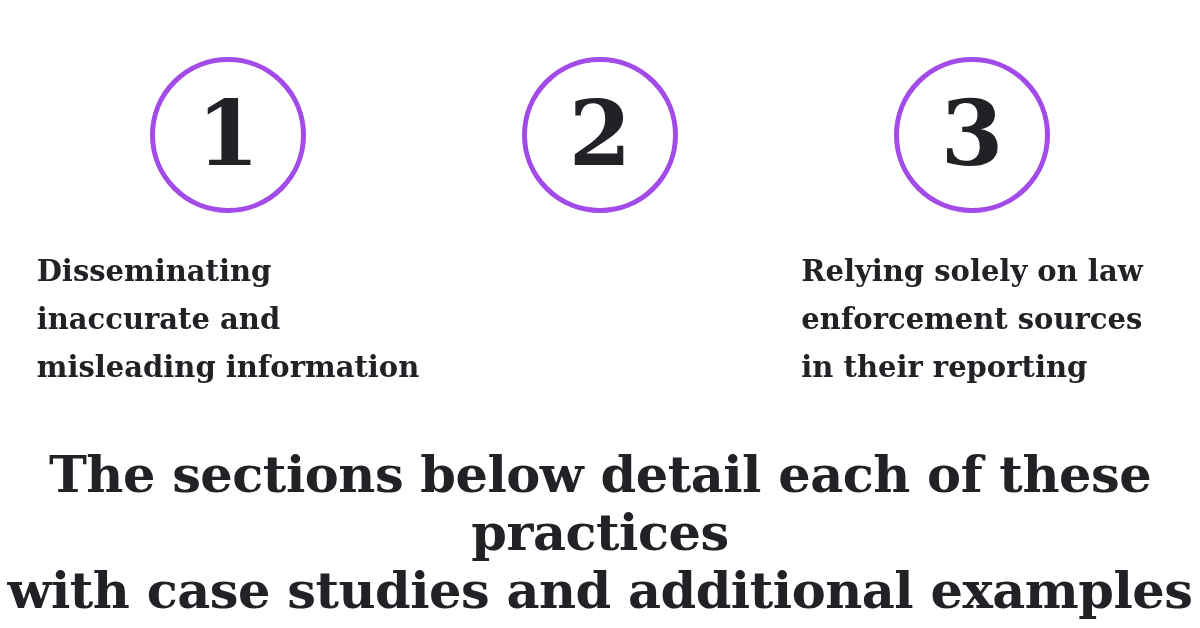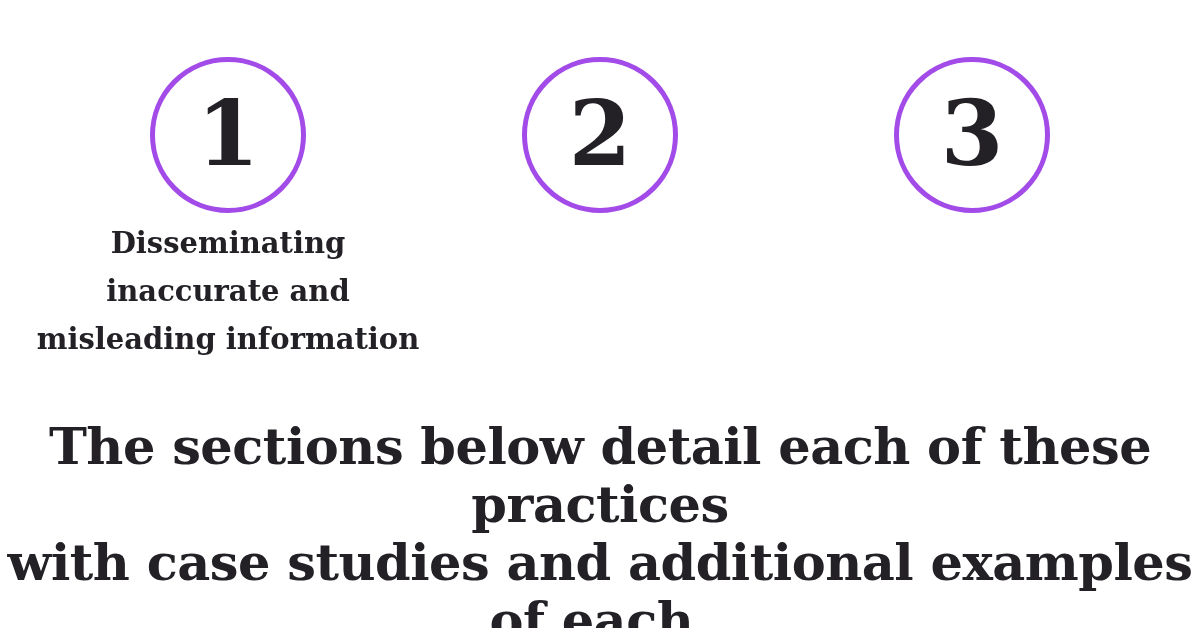--- a/index.html
+++ b/index.html
@@ -39,25 +39,24 @@
     justify-content: center;
   }
   .number {
     font-size: 90px;
     font-weight: 700;
     line-height: 1;
     color: #232126;
     transform: translateY(-2px);
   }
   .caption {
-    margin-top: 6px;
+    margin-top: 34px;
     width: max-content;
     max-width: none;
     white-space: pre-line;
-    text-align: center;
     font-size: 29px;
     font-weight: 700;
     line-height: 48px;
     color: #232126;
   }
   .summary {
     margin-top: 54px;
     white-space: pre-line;
     text-align: center;
     font-size: 51px;
@@ -85,19 +84,22 @@
     <div class="step">
       <div class="circle">
         <span class="number">2</span>
       </div>
     </div>
 
     <div class="step">
       <div class="circle">
         <span class="number">3</span>
       </div>
+      <div class="caption">Relying solely on law
+enforcement sources
+in their reporting</div>
     </div>
 
   </div>
 
   <div class="summary">The sections below detail each of these practices
 with case studies and additional examples of each.</div>
 </div>
 
 </body></html>

